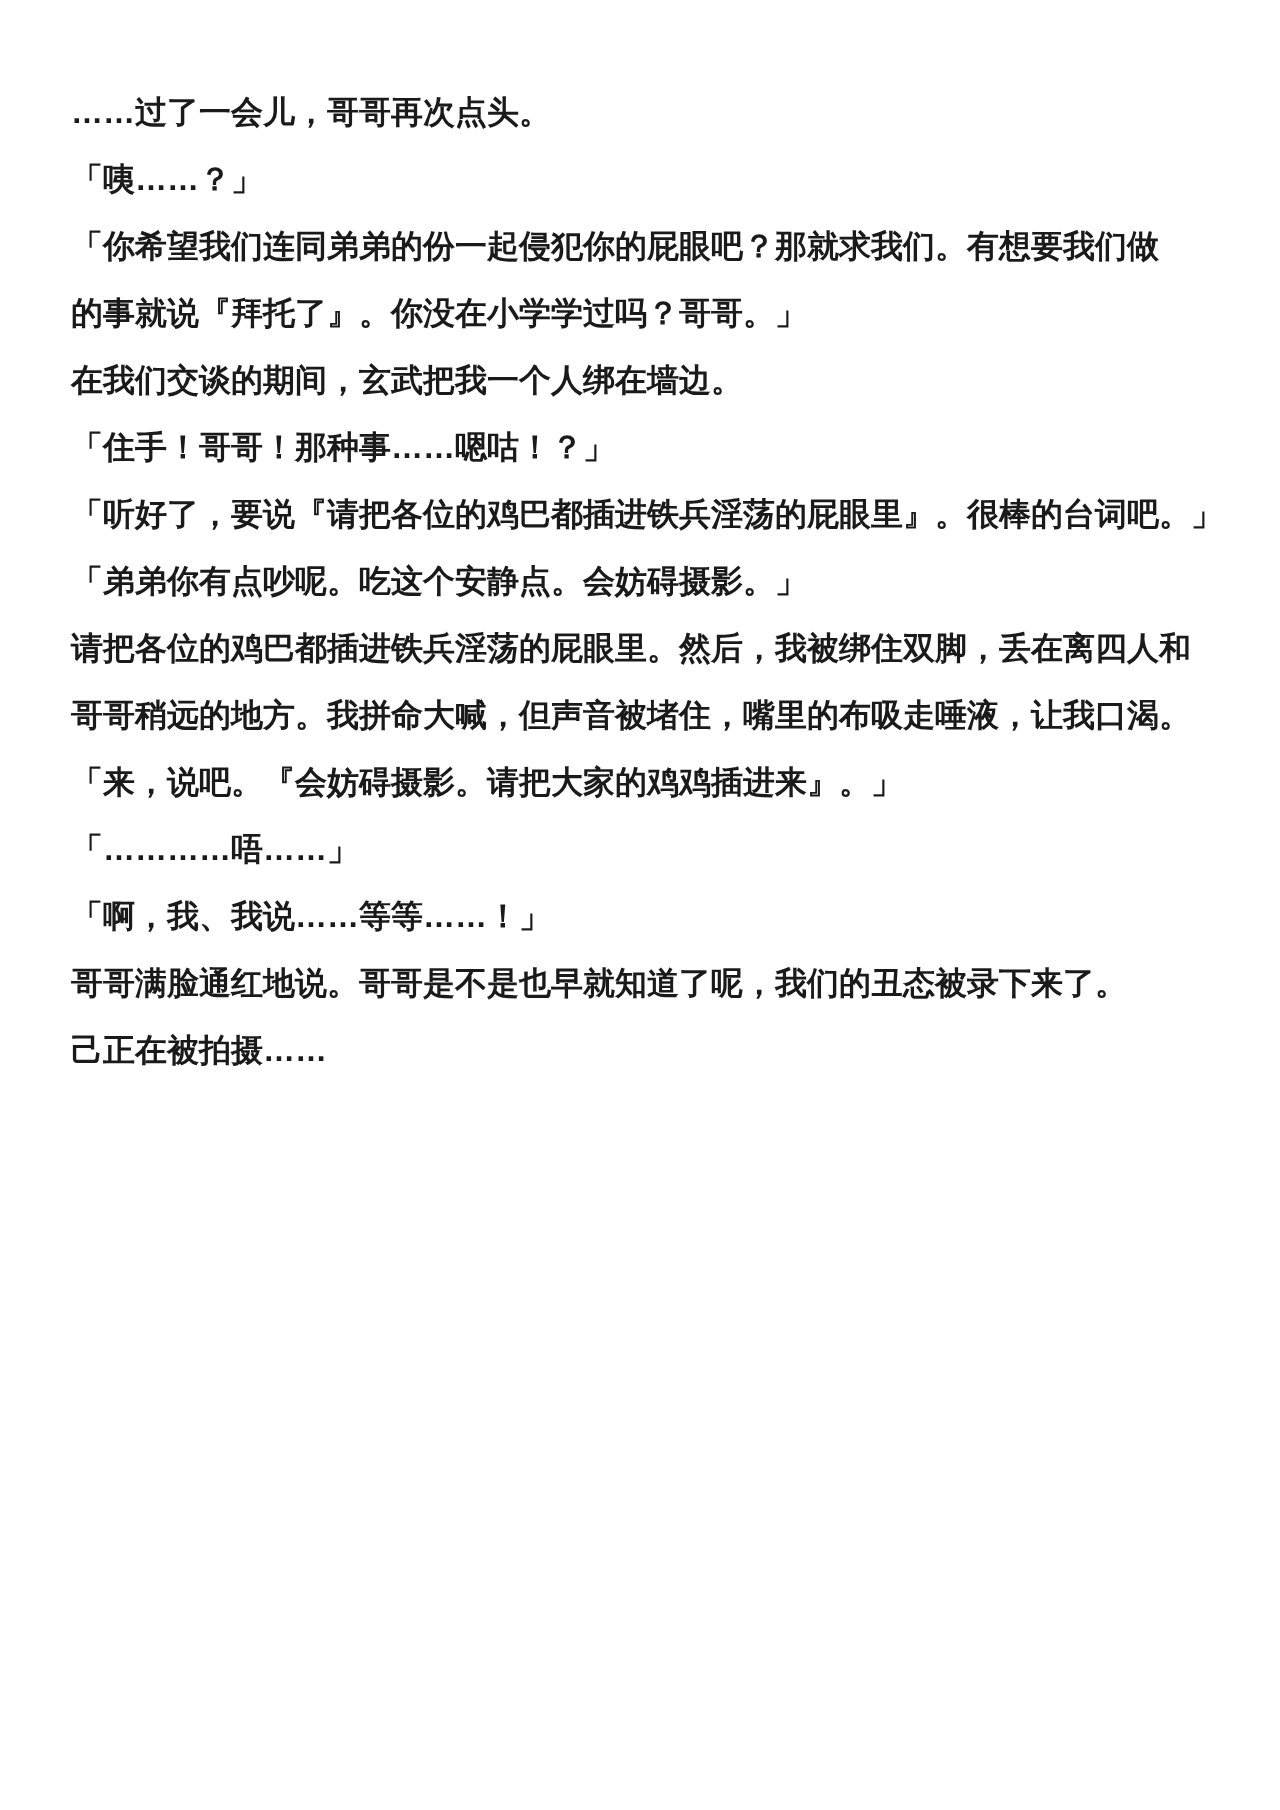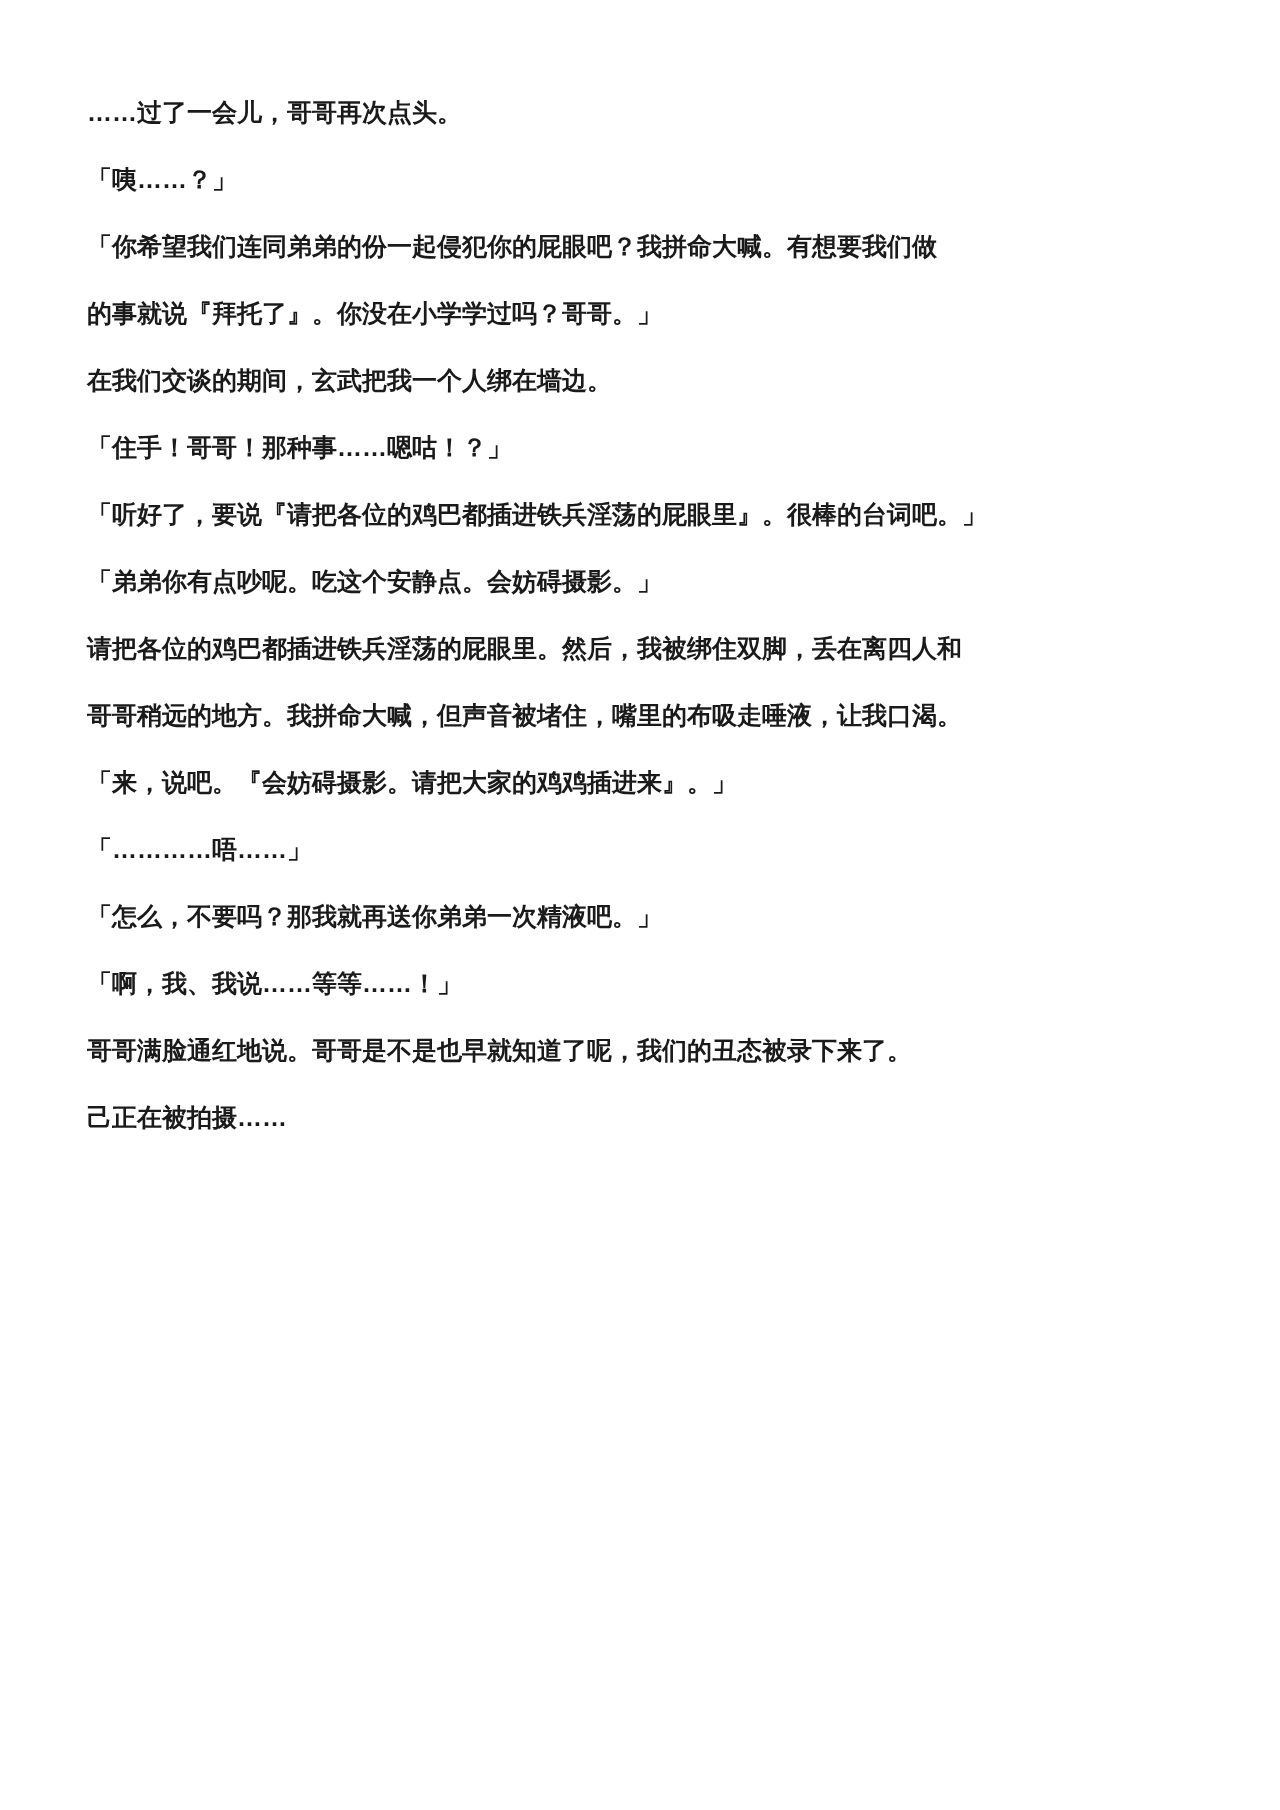--- a/index.html
+++ b/index.html
@@ -9,49 +9,48 @@
   .page {
     position: relative;
     width: 1280px;
     height: 1810px;
     background: #ffffff;
     overflow: hidden;
   }
   .text-block {
     position: absolute;
     top: 79px;
-    left: 87px;
+    left: 71px;
     right: 56px;
     font-family: "Liberation Sans", "DejaVu Sans", sans-serif;
     font-weight: 700;
-    font-size: 25px;
+    font-size: 32px;
     line-height: 67px;
     color: #1a1a1a;
     letter-spacing: 0;
   }
   .text-line {
     height: 67px;
     white-space: nowrap;
   }
 </style>
 </head>
 <body>
 
 <div class="page">
   <div class="text-block">
     <div class="text-line">……过了一会儿，哥哥再次点头。</div>
     <div class="text-line">「咦……？」</div>
-    <div class="text-line">「你希望我们连同弟弟的份一起侵犯你的屁眼吧？我拼命大喊。有想要我们做</div>
+    <div class="text-line">「你希望我们连同弟弟的份一起侵犯你的屁眼吧？那就求我们。有想要我们做</div>
     <div class="text-line">的事就说『拜托了』。你没在小学学过吗？哥哥。」</div>
     <div class="text-line">在我们交谈的期间，玄武把我一个人绑在墙边。</div>
     <div class="text-line">「住手！哥哥！那种事……嗯咕！？」</div>
     <div class="text-line">「听好了，要说『请把各位的鸡巴都插进铁兵淫荡的屁眼里』。很棒的台词吧。」</div>
     <div class="text-line">「弟弟你有点吵呢。吃这个安静点。会妨碍摄影。」</div>
     <div class="text-line">请把各位的鸡巴都插进铁兵淫荡的屁眼里。然后，我被绑住双脚，丢在离四人和</div>
     <div class="text-line">哥哥稍远的地方。我拼命大喊，但声音被堵住，嘴里的布吸走唾液，让我口渴。</div>
     <div class="text-line">「来，说吧。『会妨碍摄影。请把大家的鸡鸡插进来』。」</div>
     <div class="text-line">「…………唔……」</div>
-    <div class="text-line">「怎么，不要吗？那我就再送你弟弟一次精液吧。」</div>
     <div class="text-line">「啊，我、我说……等等……！」</div>
     <div class="text-line">哥哥满脸通红地说。哥哥是不是也早就知道了呢，我们的丑态被录下来了。</div>
     <div class="text-line">己正在被拍摄……</div>
   </div>
 </div>
 
 </body></html>

